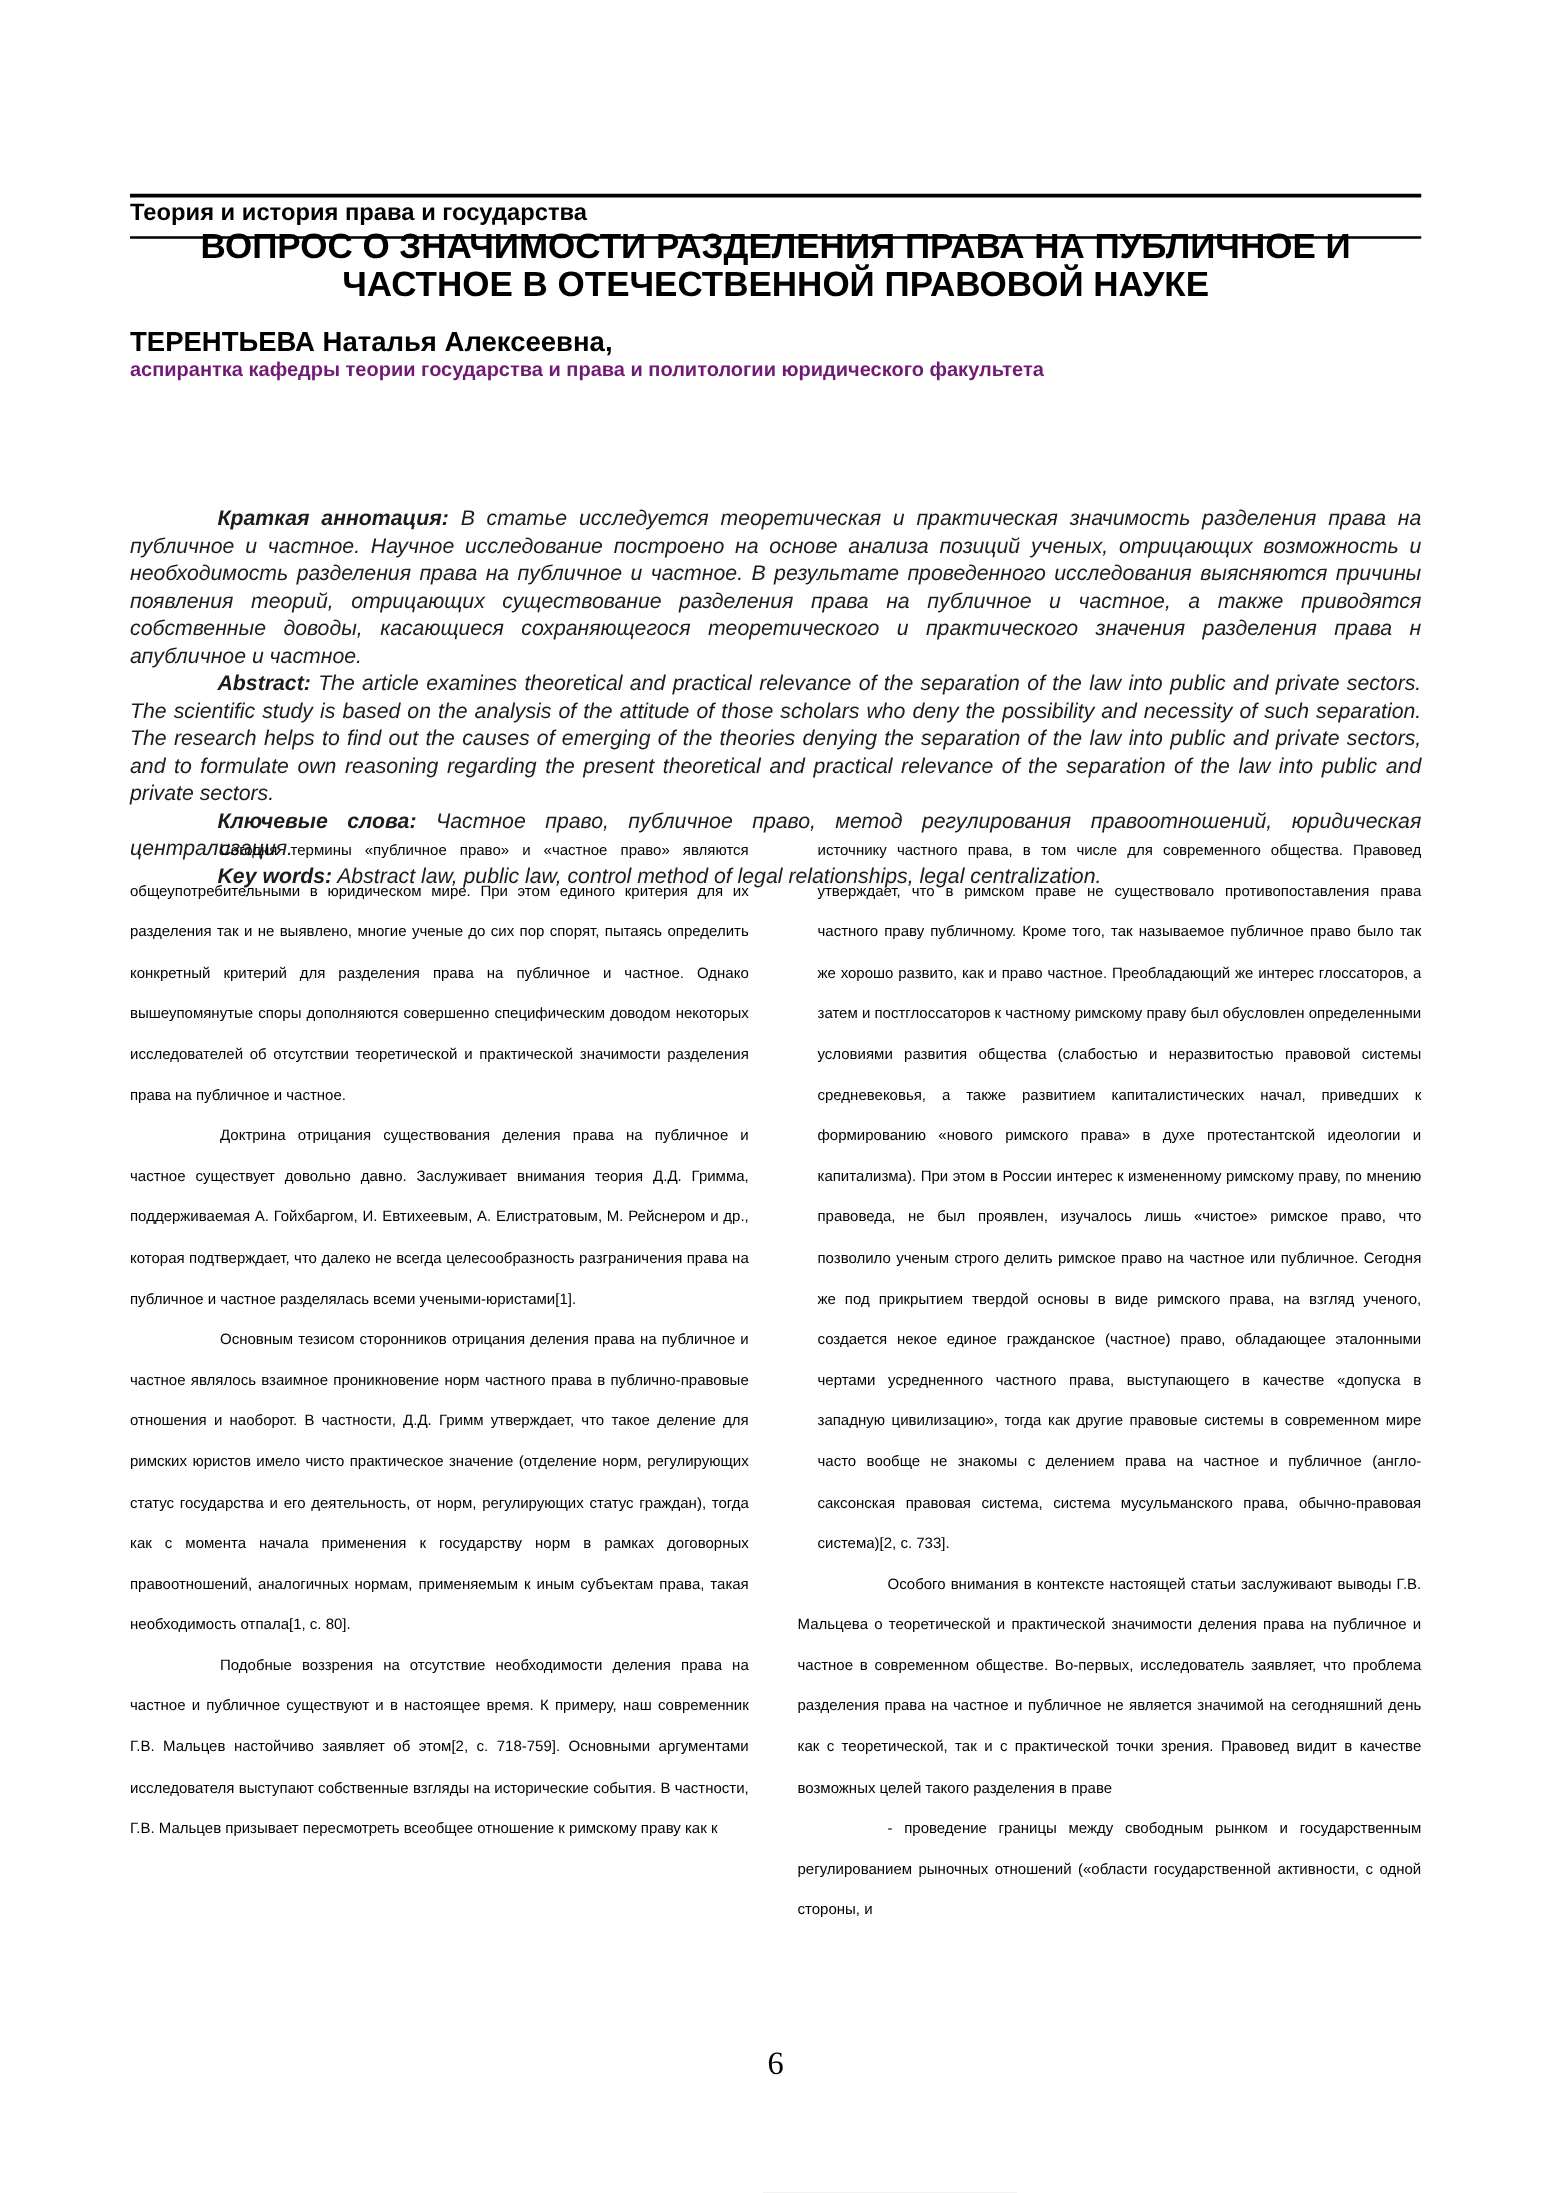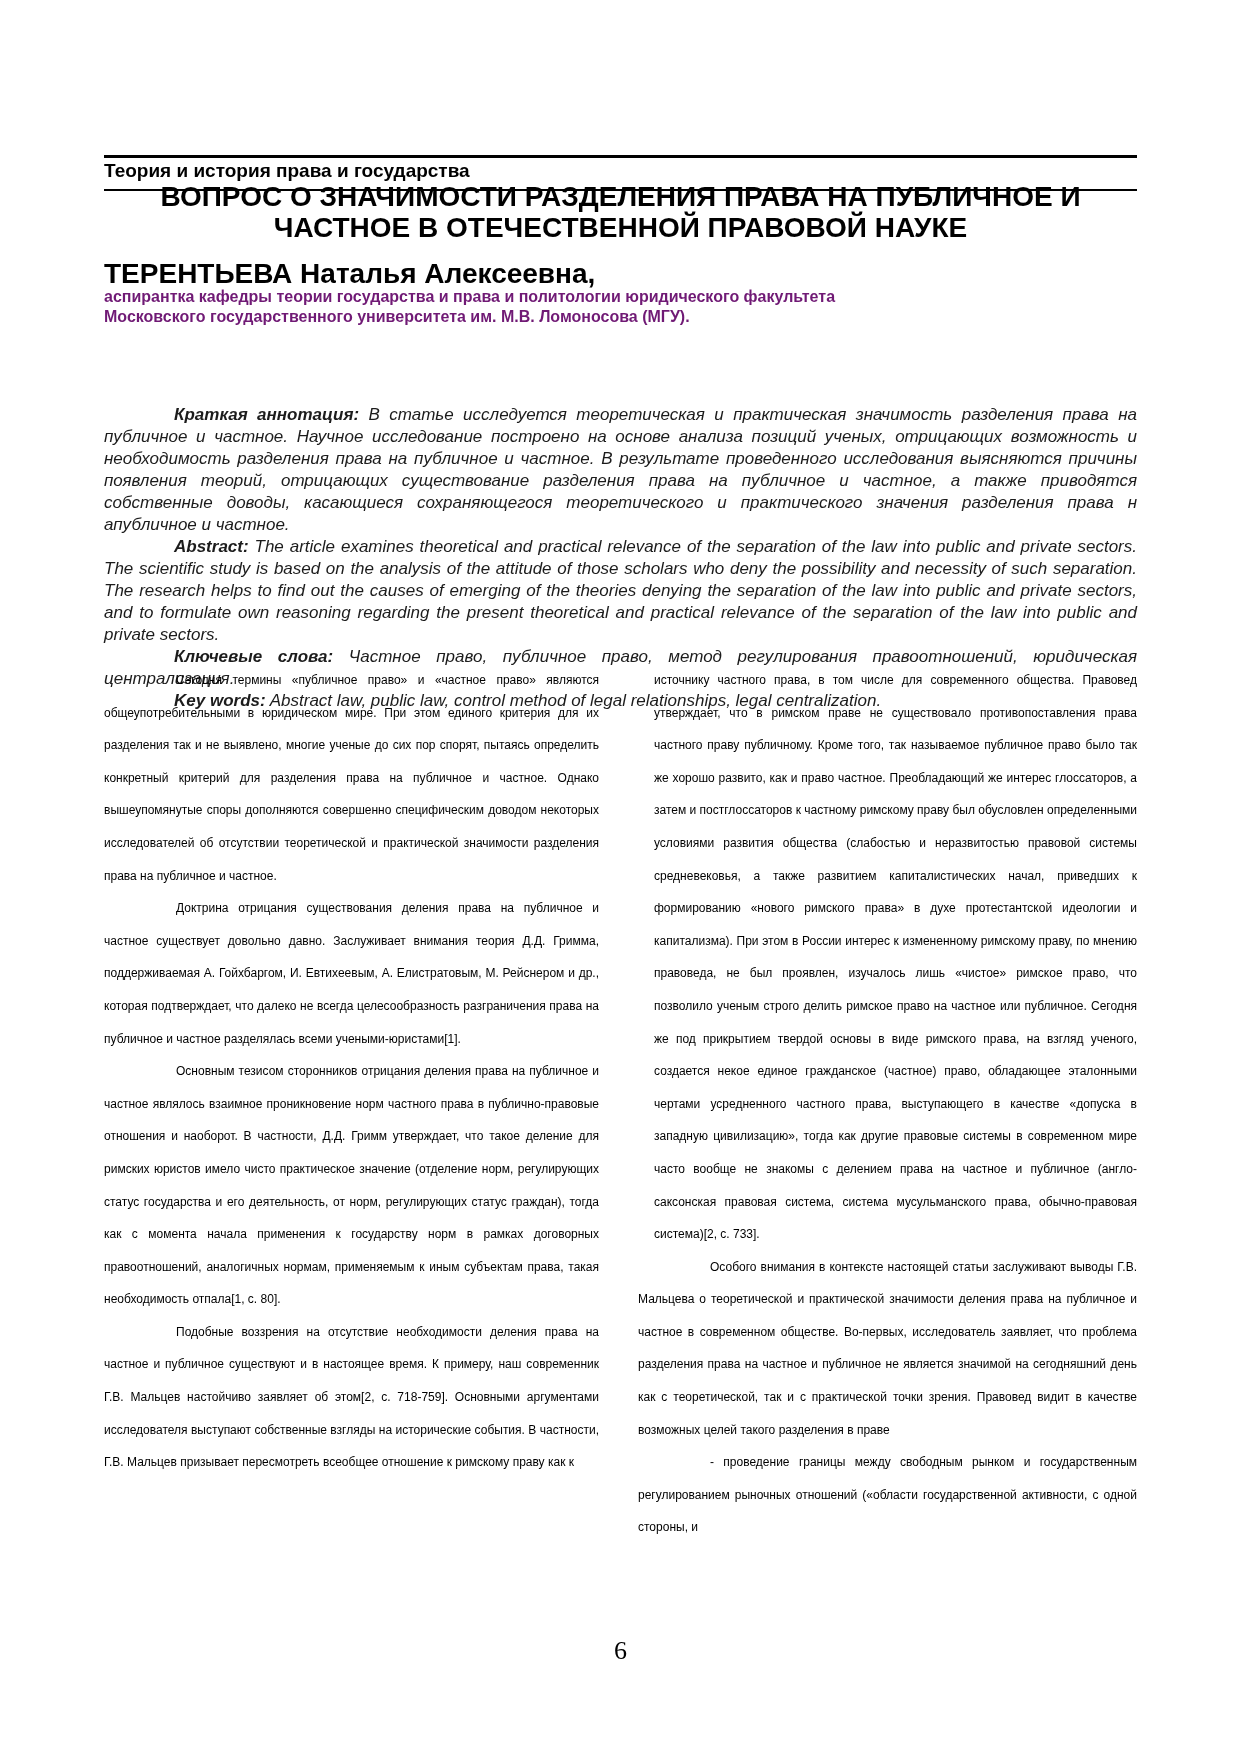--- a/index.html
+++ b/index.html
@@ -17,21 +17,21 @@
   .rule.thin{top:189px;height:2px;}
   .section-header{
     position:absolute;top:160px;left:104px;width:1033px;
     text-align:left;font-weight:bold;font-size:19px;color:#000;
   }
   .title{
     position:absolute;top:181px;left:104px;width:1033px;margin:0;
     text-align:center;font-weight:bold;font-size:28px;line-height:31px;color:#000;
   }
   .author-block{position:absolute;top:261px;left:104px;width:1033px;}
-  .author-name{font-weight:bold;font-size:28px;line-height:26px;color:#000;}
+  .author-name{font-weight:bold;font-size:22px;line-height:26px;color:#000;}
   .affiliation{font-weight:bold;font-size:16px;line-height:20px;color:#701a75;}
   .annotation{
     position:absolute;top:404px;left:104px;width:1033px;
     font-style:italic;font-size:17px;line-height:22px;text-align:justify;color:#1c1c1c;
   }
   .annotation p{margin:0;text-indent:70px;}
   .annotation .lbl{font-weight:bold;}
   .columns{position:absolute;top:664px;left:104px;width:1033px;}
   .col{position:absolute;top:0;}
   .col-left{left:0;width:495px;}
@@ -54,21 +54,20 @@
 
   <div class="rule thick"></div>
   <div class="section-header">Теория и история права и государства</div>
   <div class="rule thin"></div>
 
   <h1 class="title">ВОПРОС О ЗНАЧИМОСТИ РАЗДЕЛЕНИЯ ПРАВА НА ПУБЛИЧНОЕ И ЧАСТНОЕ В ОТЕЧЕСТВЕННОЙ ПРАВОВОЙ НАУКЕ</h1>
 
   <div class="author-block">
     <div class="author-name">ТЕРЕНТЬЕВА Наталья Алексеевна,</div>
     <div class="affiliation">аспирантка кафедры теории государства и права и политологии юридического факультета</div>
-    <div class="affiliation">Московского государственного университета им. М.В. Ломоносова (МГУ).</div>
   </div>
 
   <div class="annotation">
     <p><span class="lbl">Краткая аннотация:</span> <span>В статье исследуется теоретическая и практическая значимость разделения права на публичное и частное. Научное исследование построено на основе анализа позиций ученых, отрицающих возможность и необходимость разделения права на публичное и частное. В результате проведенного исследования выясняются причины появления теорий, отрицающих существование разделения права на публичное и частное, а также приводятся собственные доводы, касающиеся сохраняющегося теоретического и практического значения разделения права н апубличное и частное.</span></p>
     <p><span class="lbl">Abstract:</span> <span>The article examines theoretical and practical relevance of the separation of the law into public and private sectors. The scientific study is based on the analysis of the attitude of those scholars who deny the possibility and necessity of such separation. The research helps to find out the causes of emerging of the theories denying the separation of the law into public and private sectors, and to formulate own reasoning regarding the present theoretical and practical relevance of the separation of the law into public and private sectors.</span></p>
     <p><span class="lbl">Ключевые слова:</span> <span>Частное право, публичное право, метод регулирования правоотношений, юридическая централизация.</span></p>
     <p><span class="lbl">Key words:</span> <span>Abstract law, public law, control method of legal relationships, legal centralization.</span></p>
   </div>
 
   <div class="columns">

